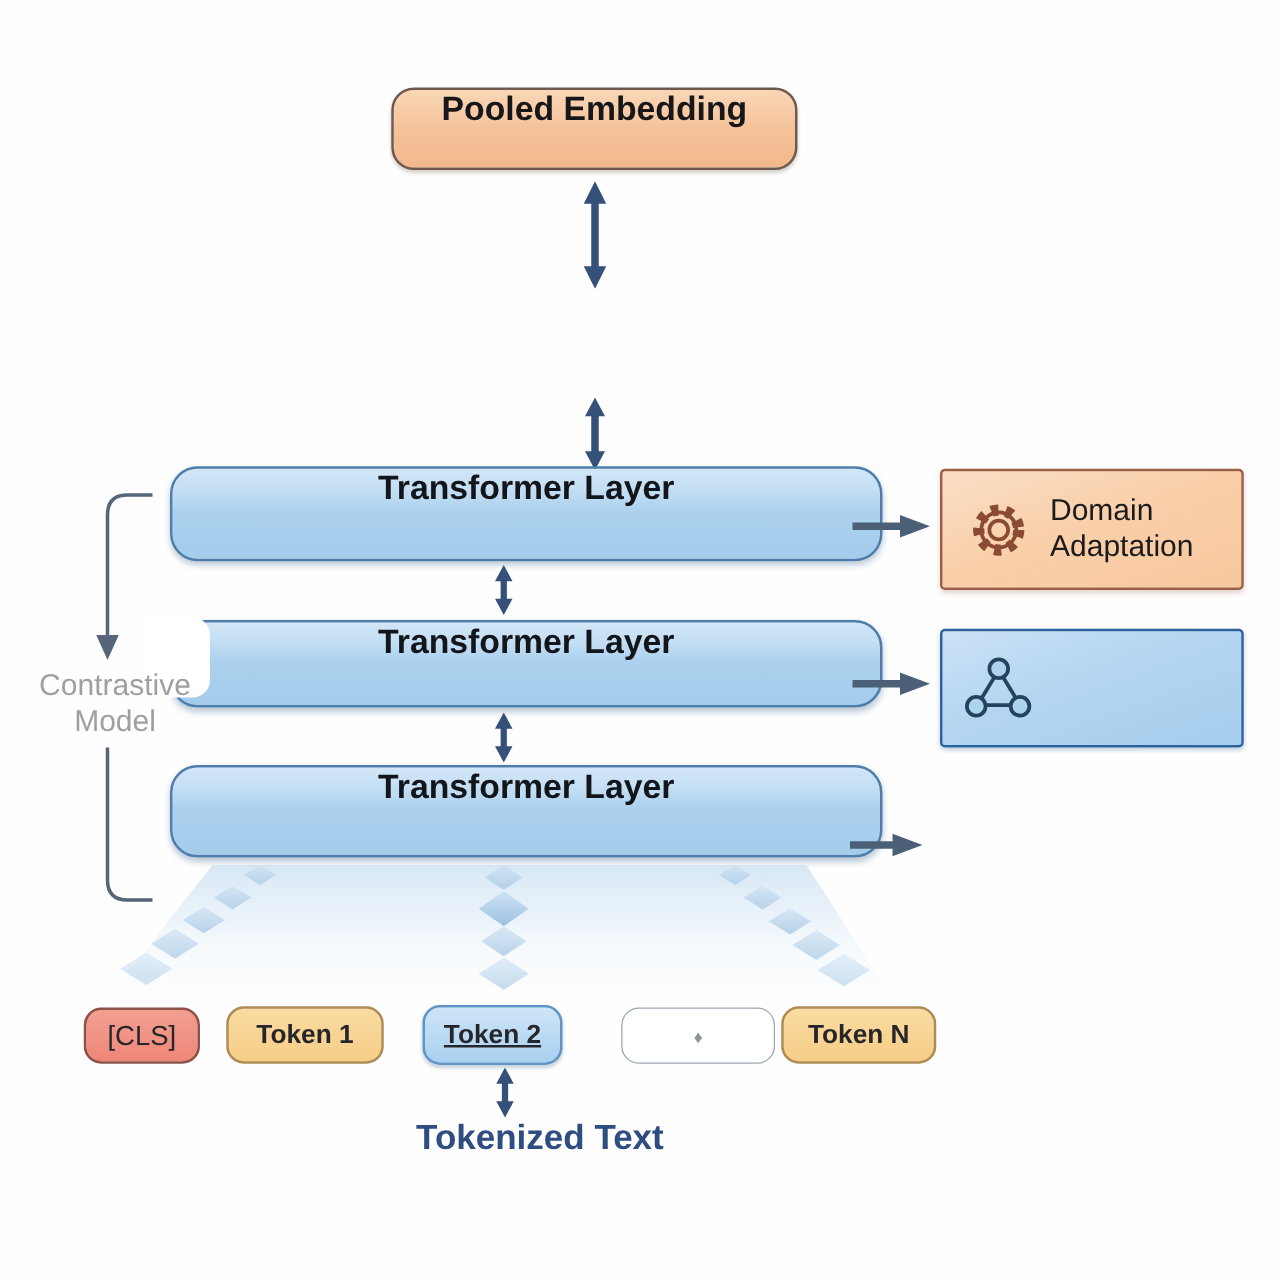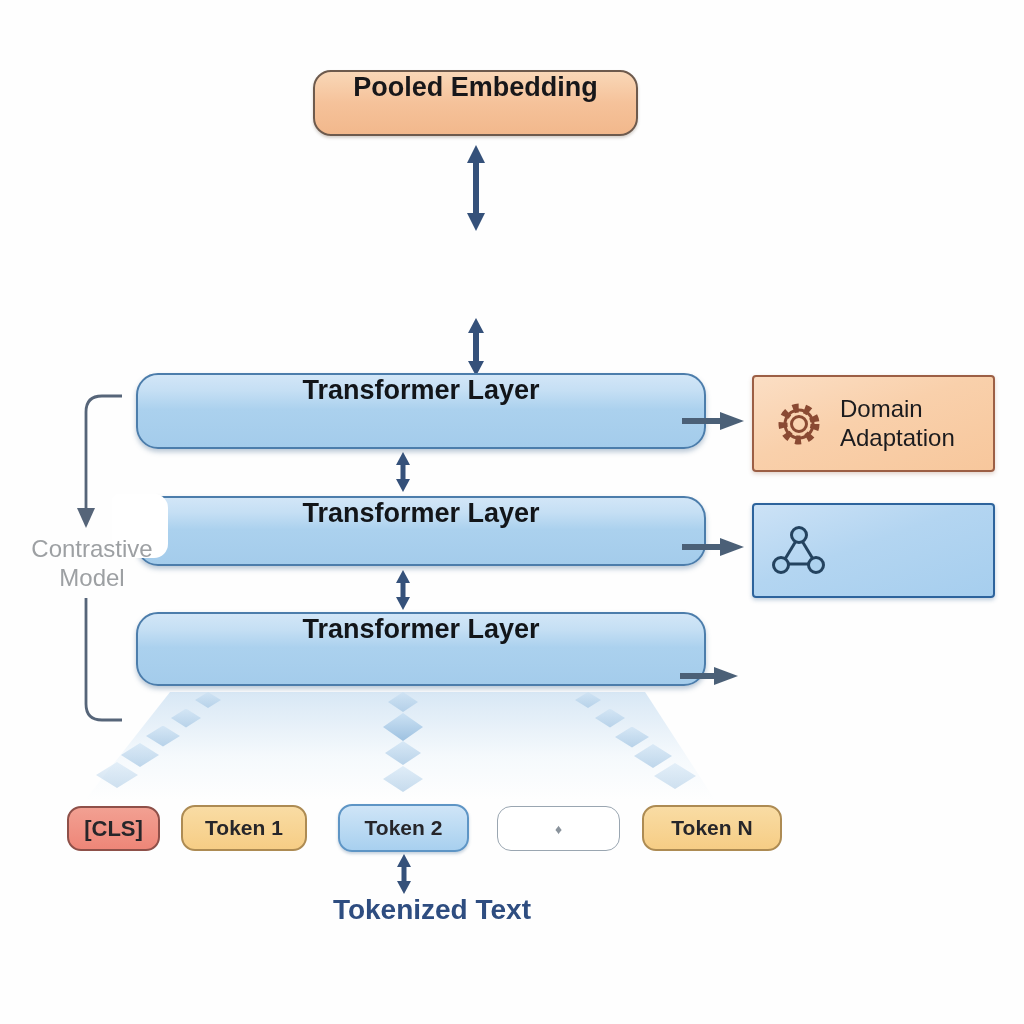--- a/index.html
+++ b/index.html
@@ -79,37 +79,38 @@
     background:linear-gradient(180deg,#c9e0f3 0%,#8fb8dc 100%);
   }
 
   
   .token{
     position:absolute;top:805px;height:46px;border-radius:14px;display:flex;
     align-items:center;justify-content:center;box-sizing:border-box;
     font-size:21px;font-weight:bold;color:#26262a;
   }
   .tok-cls{
-    left:67px;top:806px;width:93px;height:45px;font-weight:700;font-size:22px;
+    left:67px;top:806px;width:93px;height:45px;font-weight:400;font-size:22px;
     background:linear-gradient(180deg,#f2a092 0%,#ee8678 100%);border:2px solid #8e5049;
   }
   .tok-gold{
     background:linear-gradient(180deg,#f9dca4 0%,#f6cd85 100%);border:2px solid #ad8b53;
   }
   .tok-blue{
-    left:338px;top:804px;width:131px;height:48px;
+    left:338px;top:804px;width:112px;height:48px;
     background:linear-gradient(180deg,#cfe5f7 0%,#a8d0ef 100%);border:2px solid #5e95c5;
     box-shadow:0 2px 3px rgba(70,110,150,.3);
+    text-decoration:underline;
   }
   .tok-empty{
     left:497px;top:806px;width:123px;height:45px;background:#ffffff;border:1.5px solid #9aa6b1;
   }
   .tok-empty .glyph{color:#8a939c;font-size:14px;font-weight:400;}
   .tok1{left:181px;width:126px;}
-  .tokn{left:642px;width:140px;}
+  .tokn{left:625px;width:124px;}
 
   .tokenized{
     position:absolute;left:281px;top:894px;width:250px;text-align:right;
     font-size:28px;font-weight:bold;color:#2e4d80;
   }
 </style>
 </head>
 <body>
 
 <div id="canvas">

